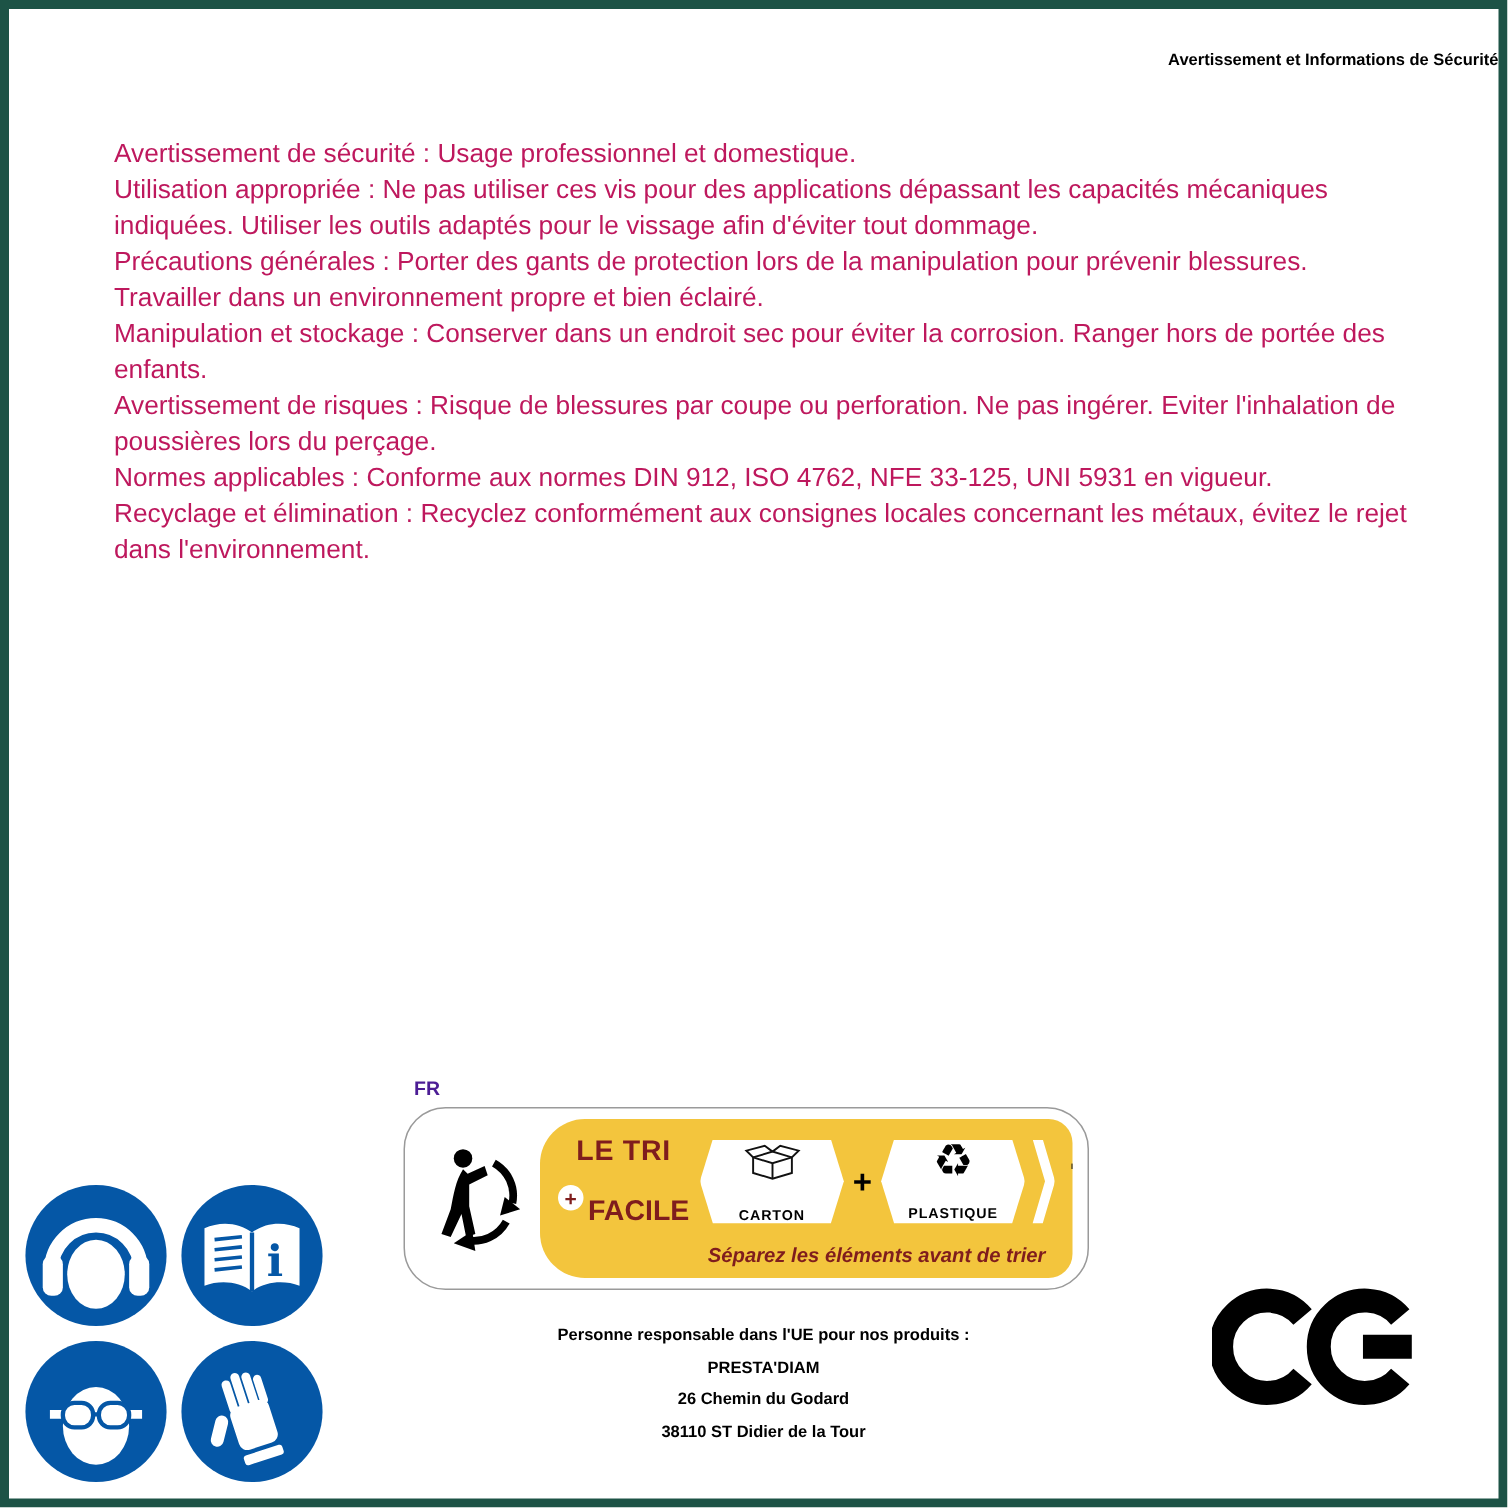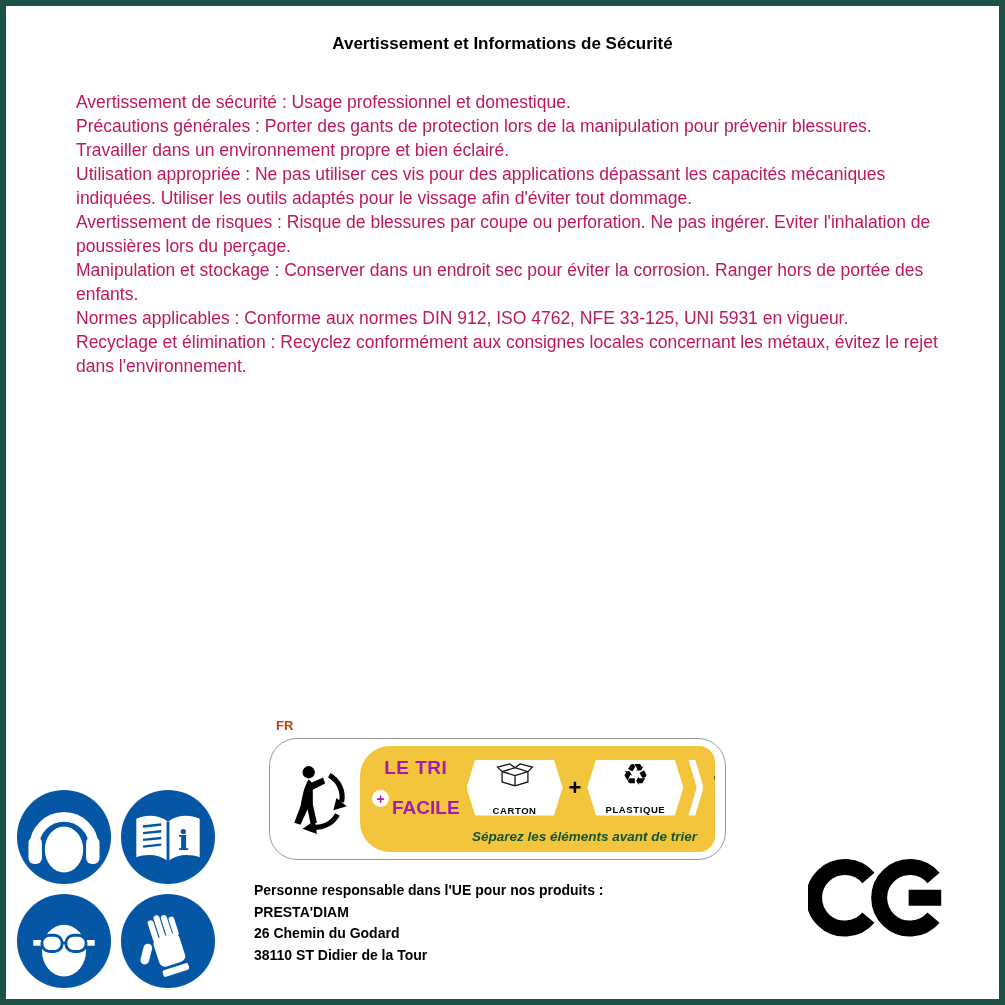--- a/index.html
+++ b/index.html
@@ -3,50 +3,50 @@
 <meta charset="utf-8">
 <style>
   * { margin:0; padding:0; box-sizing:border-box; }
   body { background:#fff; font-family:"Liberation Sans", sans-serif; }
   .page {
     position:relative; width:1005px; height:1005px;
     background:#fff; border:6px solid #1d5346; overflow:hidden;
   }
   .doc-title {
     position:absolute; top:28px; left:0; width:100%;
-    text-align:center; font-size:17px; font-weight:bold; color:#000;
+    text-align:right; font-size:11px; font-weight:bold; color:#000;
   }
   .body-text {
     position:absolute; left:70px; top:84px; width:866px;
     font-size:17.5px; line-height:24px; color:#be185d;
   }
   .body-text p { margin:0; }
 
   
   .icon-grid {
     position:absolute; left:10px; top:783px;
     display:grid; grid-template-columns:96px 96px; gap:8px;
   }
   .icon-grid svg { display:block; }
 
   
-  .fr-tag { position:absolute; left:270px; top:712px; font-size:13px; font-weight:bold; color:#c2410c; }
+  .fr-tag { position:absolute; left:270px; top:712px; font-size:13px; font-weight:bold; color:#4c1d95; }
   .triman-box {
     position:absolute; left:263px; top:732px; width:457px; height:122px;
     background:#fff; border:1.5px solid #9a9a9a; border-radius:28px;
     display:flex; align-items:center;
   }
   .triman-logo { margin-left:14px; flex:0 0 auto; }
   .tri-yellow {
     flex:1; margin:7px 10px 7px 4px; height:106px;
     background:#f3c53d; border-radius:30px 16px 16px 30px;
     display:flex; flex-direction:column; overflow:hidden;
   }
   .tri-row { flex:1; display:flex; align-items:center; gap:5px; padding:4px 4px 0 10px; }
-  .tri-title { text-align:center; font-weight:800; color:#a21caf; padding:0 2px; }
+  .tri-title { text-align:center; font-weight:800; color:#7f1d1d; padding:0 2px; }
   .tri-title .t1 { font-size:19px; letter-spacing:0.5px; }
   .tri-title .t2 { display:flex; align-items:center; gap:3px; justify-content:center; }
   .plus-circle {
     width:17px; height:17px; border-radius:50%; background:#fff;
     display:flex; align-items:center; justify-content:center;
     font-size:14px; font-weight:800;
   }
   .tri-title .t2 .f { font-size:19px;margin-top:18px; }
   .chip {
     background:#fff; width:96px; height:56px; flex:0 0 auto;
@@ -56,44 +56,44 @@
   .chip .chip-label { font-size:9.5px; font-weight:bold; letter-spacing:0.6px; margin-top:14px; }
   .recycle-glyph { font-size:30px; line-height:30px; color:#000; }
   .tri-plus { font-size:22px; font-weight:800; padding:0 1px; }
   .chev {
     width:15px; height:56px; background:#fff; flex:0 0 auto;
     clip-path:polygon(0 0, 45% 0, 100% 50%, 45% 100%, 0 100%, 55% 50%);
   }
   .bac { display:flex; align-items:center; gap:4px; padding:0 2px; }
   .tri-strip {
     height:27px; font-style:italic; font-weight:bold; font-size:13.5px;
-    text-align:right; padding:4px 18px 0 0; color:#14532d;
+    text-align:right; padding:4px 18px 0 0; color:#7f1d1d;
   }
 
   
   .address {
     position:absolute; left:248px; top:874px; width:510px;
-    text-align:left; font-weight:bold; font-size:14px; line-height:21.5px; color:#000;
+    text-align:center; font-weight:bold; font-size:11px; line-height:21.5px; color:#000;
   }
 
   .ce-mark { position:absolute; left:802px; top:850px; }
 </style>
 </head>
 <body>
 
 <div class="page">
 
   <div class="doc-title">Avertissement et Informations de Sécurité</div>
 
   <div class="body-text">
     <p>Avertissement de sécurité : Usage professionnel et domestique.</p>
+    <p>Utilisation appropriée : Ne pas utiliser ces vis pour des applications dépassant les capacités mécaniques indiquées. Utiliser les outils adaptés pour le vissage afin d'éviter tout dommage.</p>
     <p>Précautions générales : Porter des gants de protection lors de la manipulation pour prévenir blessures. Travailler dans un environnement propre et bien éclairé.</p>
-    <p>Utilisation appropriée : Ne pas utiliser ces vis pour des applications dépassant les capacités mécaniques indiquées. Utiliser les outils adaptés pour le vissage afin d'éviter tout dommage.</p>
+    <p>Manipulation et stockage : Conserver dans un endroit sec pour éviter la corrosion. Ranger hors de portée des enfants.</p>
     <p>Avertissement de risques : Risque de blessures par coupe ou perforation. Ne pas ingérer. Eviter l'inhalation de poussières lors du perçage.</p>
-    <p>Manipulation et stockage : Conserver dans un endroit sec pour éviter la corrosion. Ranger hors de portée des enfants.</p>
     <p>Normes applicables : Conforme aux normes DIN 912, ISO 4762, NFE 33-125, UNI 5931 en vigueur.</p>
     <p>Recyclage et élimination : Recyclez conformément aux consignes locales concernant les métaux, évitez le rejet dans l'environnement.</p>
   </div>
 
   <div class="icon-grid">
     <svg width="96" height="96" viewBox="0 0 100 100">
       <circle cx="50" cy="50" r="49" fill="#0557a6"></circle>
       <path d="M19 60 A31 31 0 0 1 81 60" stroke="#fff" stroke-width="10" fill="none"></path>
       <ellipse cx="50" cy="63" rx="20" ry="24" fill="#fff"></ellipse>
       <rect x="13" y="50" width="14" height="28" rx="6" fill="#fff"></rect>

